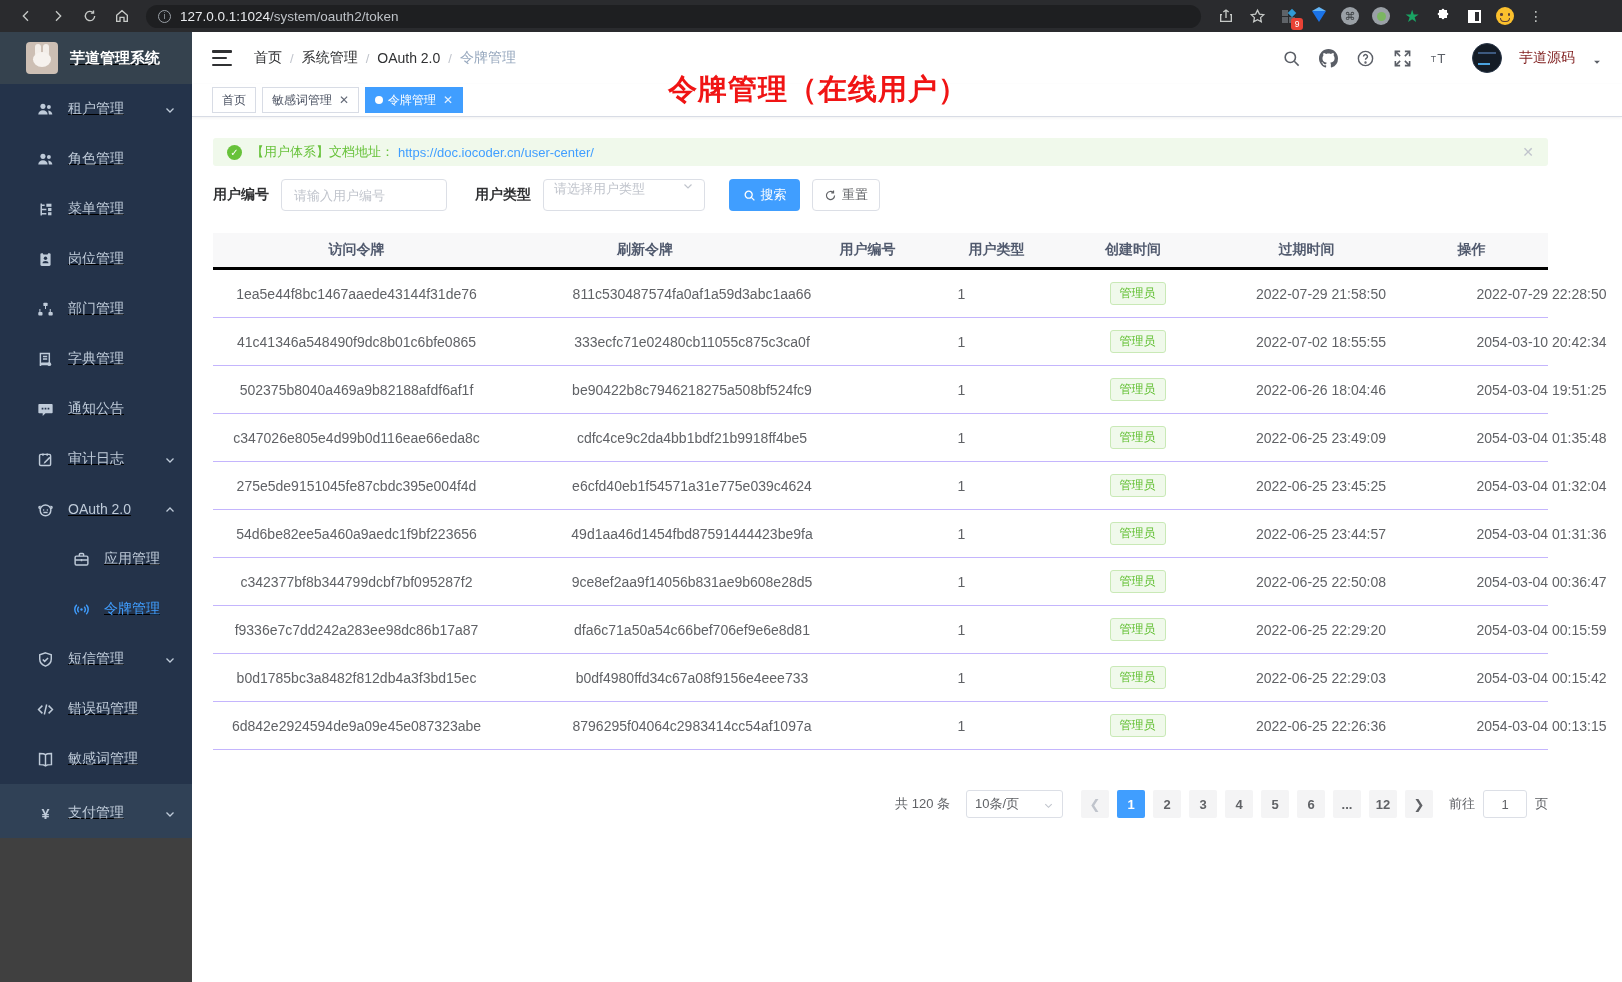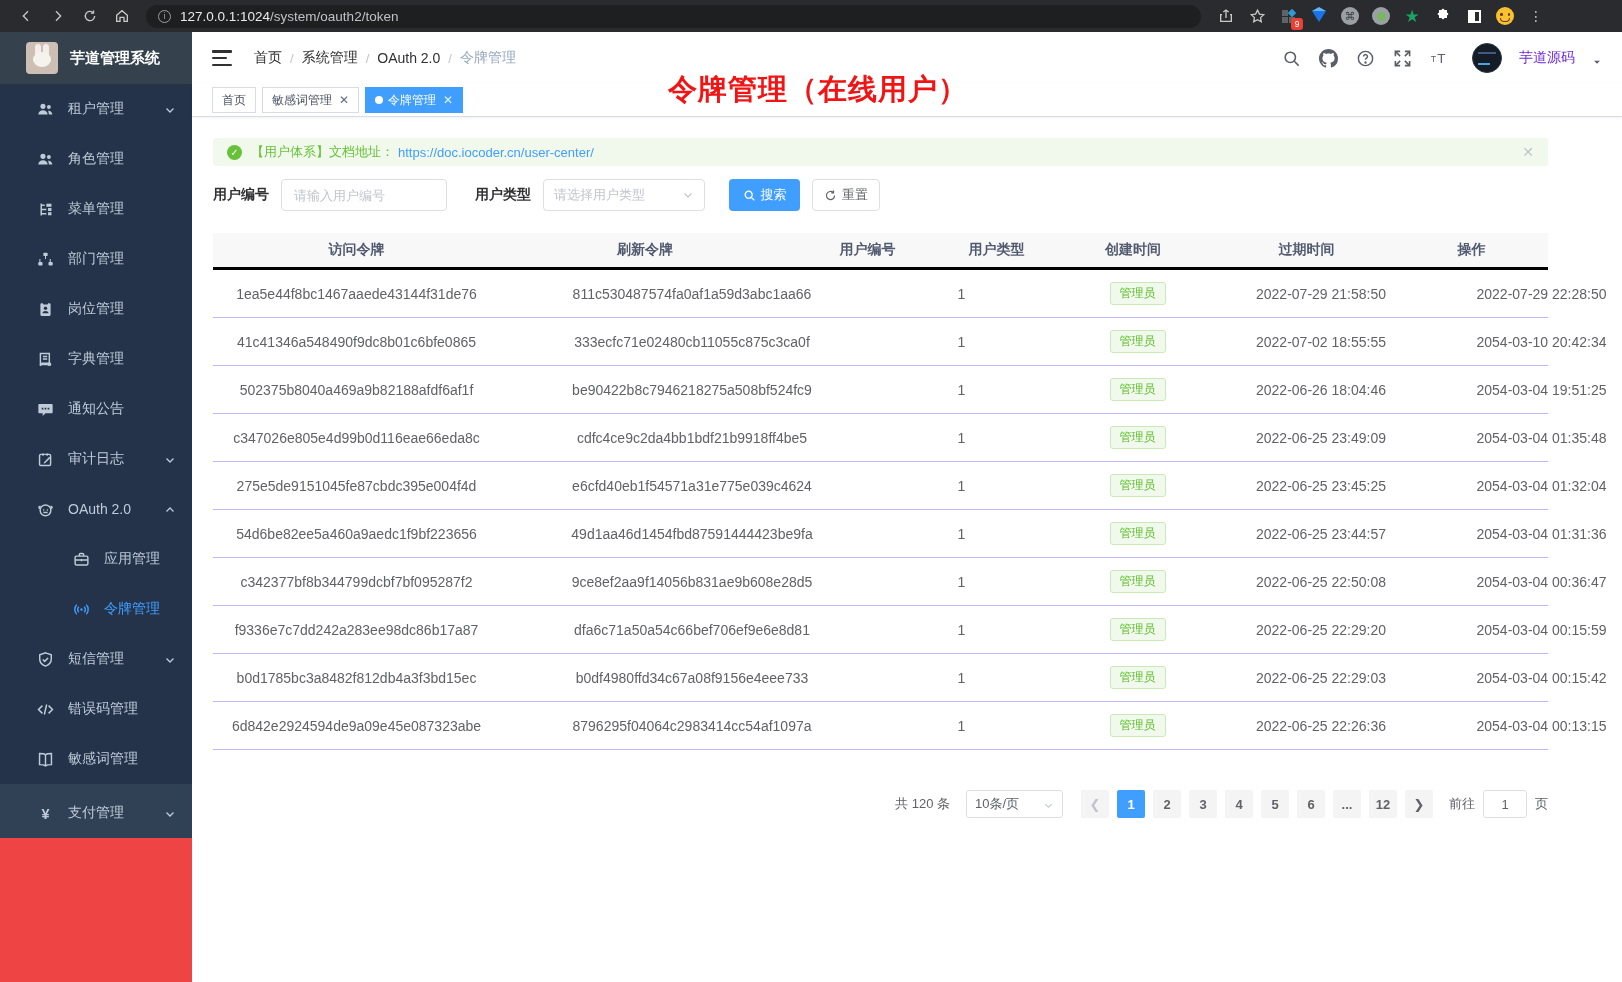--- a/index.html
+++ b/index.html
@@ -38,21 +38,21 @@
   .emoji-face i { position:absolute; width:2.5px; height:2.5px; background:#5d4037; border-radius:50%; top:6px; }
   .emoji-face i.l { left:4px; } .emoji-face i.r { right:4px; }
   .emoji-face u { position:absolute; left:4px; right:4px; bottom:3px; height:4px; border:1.4px solid #5d4037;
                   border-top:none; border-radius:0 0 8px 8px; }
   .dots3 { color:#c6c9c7; font-size:14px; letter-spacing:0; }
 
   
   .app { position:absolute; top:32px; left:0; width:1622px; height:950px; display:flex; }
 
   
-  .sidebar { width:192px; background:#ef4444; display:flex; flex-direction:column; flex-shrink:0; }
+  .sidebar { width:192px; background:#404040; display:flex; flex-direction:column; flex-shrink:0;text-decoration:underline; }
   .logo-row { height:52px; background:#35424e; display:flex; align-items:center; padding-left:26px; }
   .logo-avatar { width:32px; height:32px; border-radius:4px; background:#cdbfb4; position:relative; overflow:hidden; }
   .logo-avatar .ear { position:absolute; width:6px; height:12px; background:#f3eee9; border-radius:3px; top:2px; }
   .logo-avatar .ear.e1 { left:9px; } .logo-avatar .ear.e2 { left:17px; }
   .logo-avatar .head { position:absolute; width:18px; height:15px; background:#f6f2ee; border-radius:50%; left:7px; top:10px; }
   .logo-title { color:#fff; font-size:15px; font-weight:bold; margin-left:12px; }
   .menu-scroll { flex:1; display:flex; flex-direction:column; }
   .menu-section.dark { background:#24334a; }
   .menu-section.light { background:#304156; padding-top:4px; }
   .menu-item { height:50px; display:flex; align-items:center; padding-left:36px; color:#bfcbd9;
@@ -73,21 +73,21 @@
   .hamburger i:nth-child(2) { width:75%; }
   .crumb { font-size:14px; color:#303133; }
   .crumb-sep { color:#c0c4cc; margin:0 8px; font-size:13px; }
   .crumb.last { color:#97a8be; }
   .hdr-right { margin-left:auto; display:flex; align-items:center; gap:17px; color:#5a5e66; }
   .hdr-ic { width:20px; height:20px; display:flex; align-items:center; justify-content:center; cursor:pointer; }
   .hdr-ic svg { width:19px; height:19px; }
   .hdr-avatar { width:30px; height:30px; border-radius:50%; background:#141c26; border:1px solid #2a3749; margin-left:6px; position:relative; overflow:hidden; }
   .hdr-avatar i { position:absolute; left:5px; right:5px; height:2px; background:#3f5femp; background:#3d5a80; top:8px; }
   .hdr-avatar u { position:absolute; left:5px; width:12px; height:2px; background:#4aa3df; top:19px; }
-  .hdr-name { font-size:14px; color:#6d28d9; }
+  .hdr-name { font-size:14px; color:#7f1d1d; }
   .hdr-caret { width:10px; height:10px; color:#5a5e66; }
   .hdr-caret svg { width:10px; height:10px; }
 
   
   .tags-bar { height:33px; border-bottom:1px solid #d8dce5; box-shadow:0 1px 3px rgba(0,0,0,.06);
               display:flex; align-items:center; padding:0 20px; gap:6px; background:#fff; }
   .tag { height:26px; display:inline-flex; align-items:center; padding:0 9px; border:1px solid #d8dce5;
          background:#fff; color:#495060; font-size:12px; cursor:pointer; gap:5px; }
   .tag.active { background:#409eff; border-color:#409eff; color:#fff; }
   .tag-dot { width:8px; height:8px; border-radius:50%; background:#fff; display:inline-block; }
@@ -104,21 +104,21 @@
   .alert-text { font-size:13px; color:#67c23a; }
   .alert-link { font-size:13px; color:#409eff; text-decoration:none; margin-left:4px; cursor:pointer; }
   .alert-close { margin-left:auto; color:#c0c4cc; font-size:14px; cursor:pointer; }
 
   .filter-row { margin-top:13px; display:flex; align-items:center; }
   .f-label { font-size:14px; font-weight:bold; color:#303133; margin-right:12px; }
   .f-input { width:166px; height:32px; border:1px solid #dcdfe6; border-radius:4px; padding:0 12px;
              font-size:13px; color:#606266; outline:none; }
   .f-input::placeholder { color:#c0c4cc; }
   .f-select { width:162px; height:32px; border:1px solid #dcdfe6; border-radius:4px; padding:0 10px;
-              display:flex; align-items:center; justify-content:space-between; color:#c0c4cc; font-size:13px;
+              display:flex; justify-content:space-between; color:#c0c4cc; font-size:13px;
               margin-right:12px; cursor:pointer; background:#fff; }
   .f-select .sel-caret { width:12px; height:12px; color:#c0c4cc; }
   .gap28 { width:28px; }
   .btn { height:32px; border-radius:4px; font-size:13px; display:inline-flex; align-items:center;
          justify-content:center; cursor:pointer; gap:5px; border:1px solid transparent; }
   .btn-primary { background:#409eff; color:#fff; width:71px; margin-left:12px; }
   .btn-plain { background:#fff; border-color:#dcdfe6; color:#606266; width:68px; margin-left:12px; }
   .btn svg { width:13px; height:13px; }
 
   
@@ -280,38 +280,38 @@
                 <rect x="11" y="3.2" width="6" height="3.6" fill="currentColor" stroke="none"></rect>
                 <rect x="13" y="8.2" width="4" height="3.6" fill="currentColor" stroke="none"></rect>
                 <rect x="13" y="13.2" width="4" height="3.6" fill="currentColor" stroke="none"></rect>
               </svg>
             </span>
             <span class="mi-label">菜单管理</span>
           </div>
           <div class="menu-item">
             <span class="mi-icon">
               <svg viewBox="0 0 20 20" fill="currentColor">
+                <rect x="4" y="2.5" width="12" height="15" rx="1.5"></rect>
+                <rect x="7" y="1" width="6" height="3" rx="1" fill="#24334a"></rect>
+                <circle cx="10" cy="8.5" r="2" fill="#24334a"></circle>
+                <path d="M6.5 14.5c0-1.8 1.6-2.8 3.5-2.8s3.5 1 3.5 2.8z" fill="#24334a"></path>
+              </svg>
+            </span>
+            <span class="mi-label">岗位管理</span>
+          </div>
+          <div class="menu-item">
+            <span class="mi-icon">
+              <svg viewBox="0 0 20 20" fill="currentColor">
                 <rect x="7.5" y="2" width="5" height="4" rx="1"></rect>
                 <rect x="1.5" y="13" width="5" height="4" rx="1"></rect>
                 <rect x="13.5" y="13" width="5" height="4" rx="1"></rect>
                 <path d="M9.4 6h1.2v3.5H4v3.5H2.8V9.5h13.4V13H15V9.5H9.4z"></path>
               </svg>
             </span>
             <span class="mi-label">部门管理</span>
-          </div>
-          <div class="menu-item">
-            <span class="mi-icon">
-              <svg viewBox="0 0 20 20" fill="currentColor">
-                <rect x="4" y="2.5" width="12" height="15" rx="1.5"></rect>
-                <rect x="7" y="1" width="6" height="3" rx="1" fill="#24334a"></rect>
-                <circle cx="10" cy="8.5" r="2" fill="#24334a"></circle>
-                <path d="M6.5 14.5c0-1.8 1.6-2.8 3.5-2.8s3.5 1 3.5 2.8z" fill="#24334a"></path>
-              </svg>
-            </span>
-            <span class="mi-label">岗位管理</span>
           </div>
           <div class="menu-item">
             <span class="mi-icon">
               <svg viewBox="0 0 20 20" fill="none" stroke="currentColor" stroke-width="1.7">
                 <path d="M4 3h10.5v13H5.2A1.6 1.6 0 0 0 4 17.5z"></path>
                 <path d="M4 16a1.8 1.8 0 0 1 1.8-1.5h8.7"></path>
                 <path d="M7 6.5h5M7 9.5h5"></path>
                 <circle cx="14.5" cy="15.5" r="2.2" fill="currentColor" stroke="none"></circle>
               </svg>
             </span>

